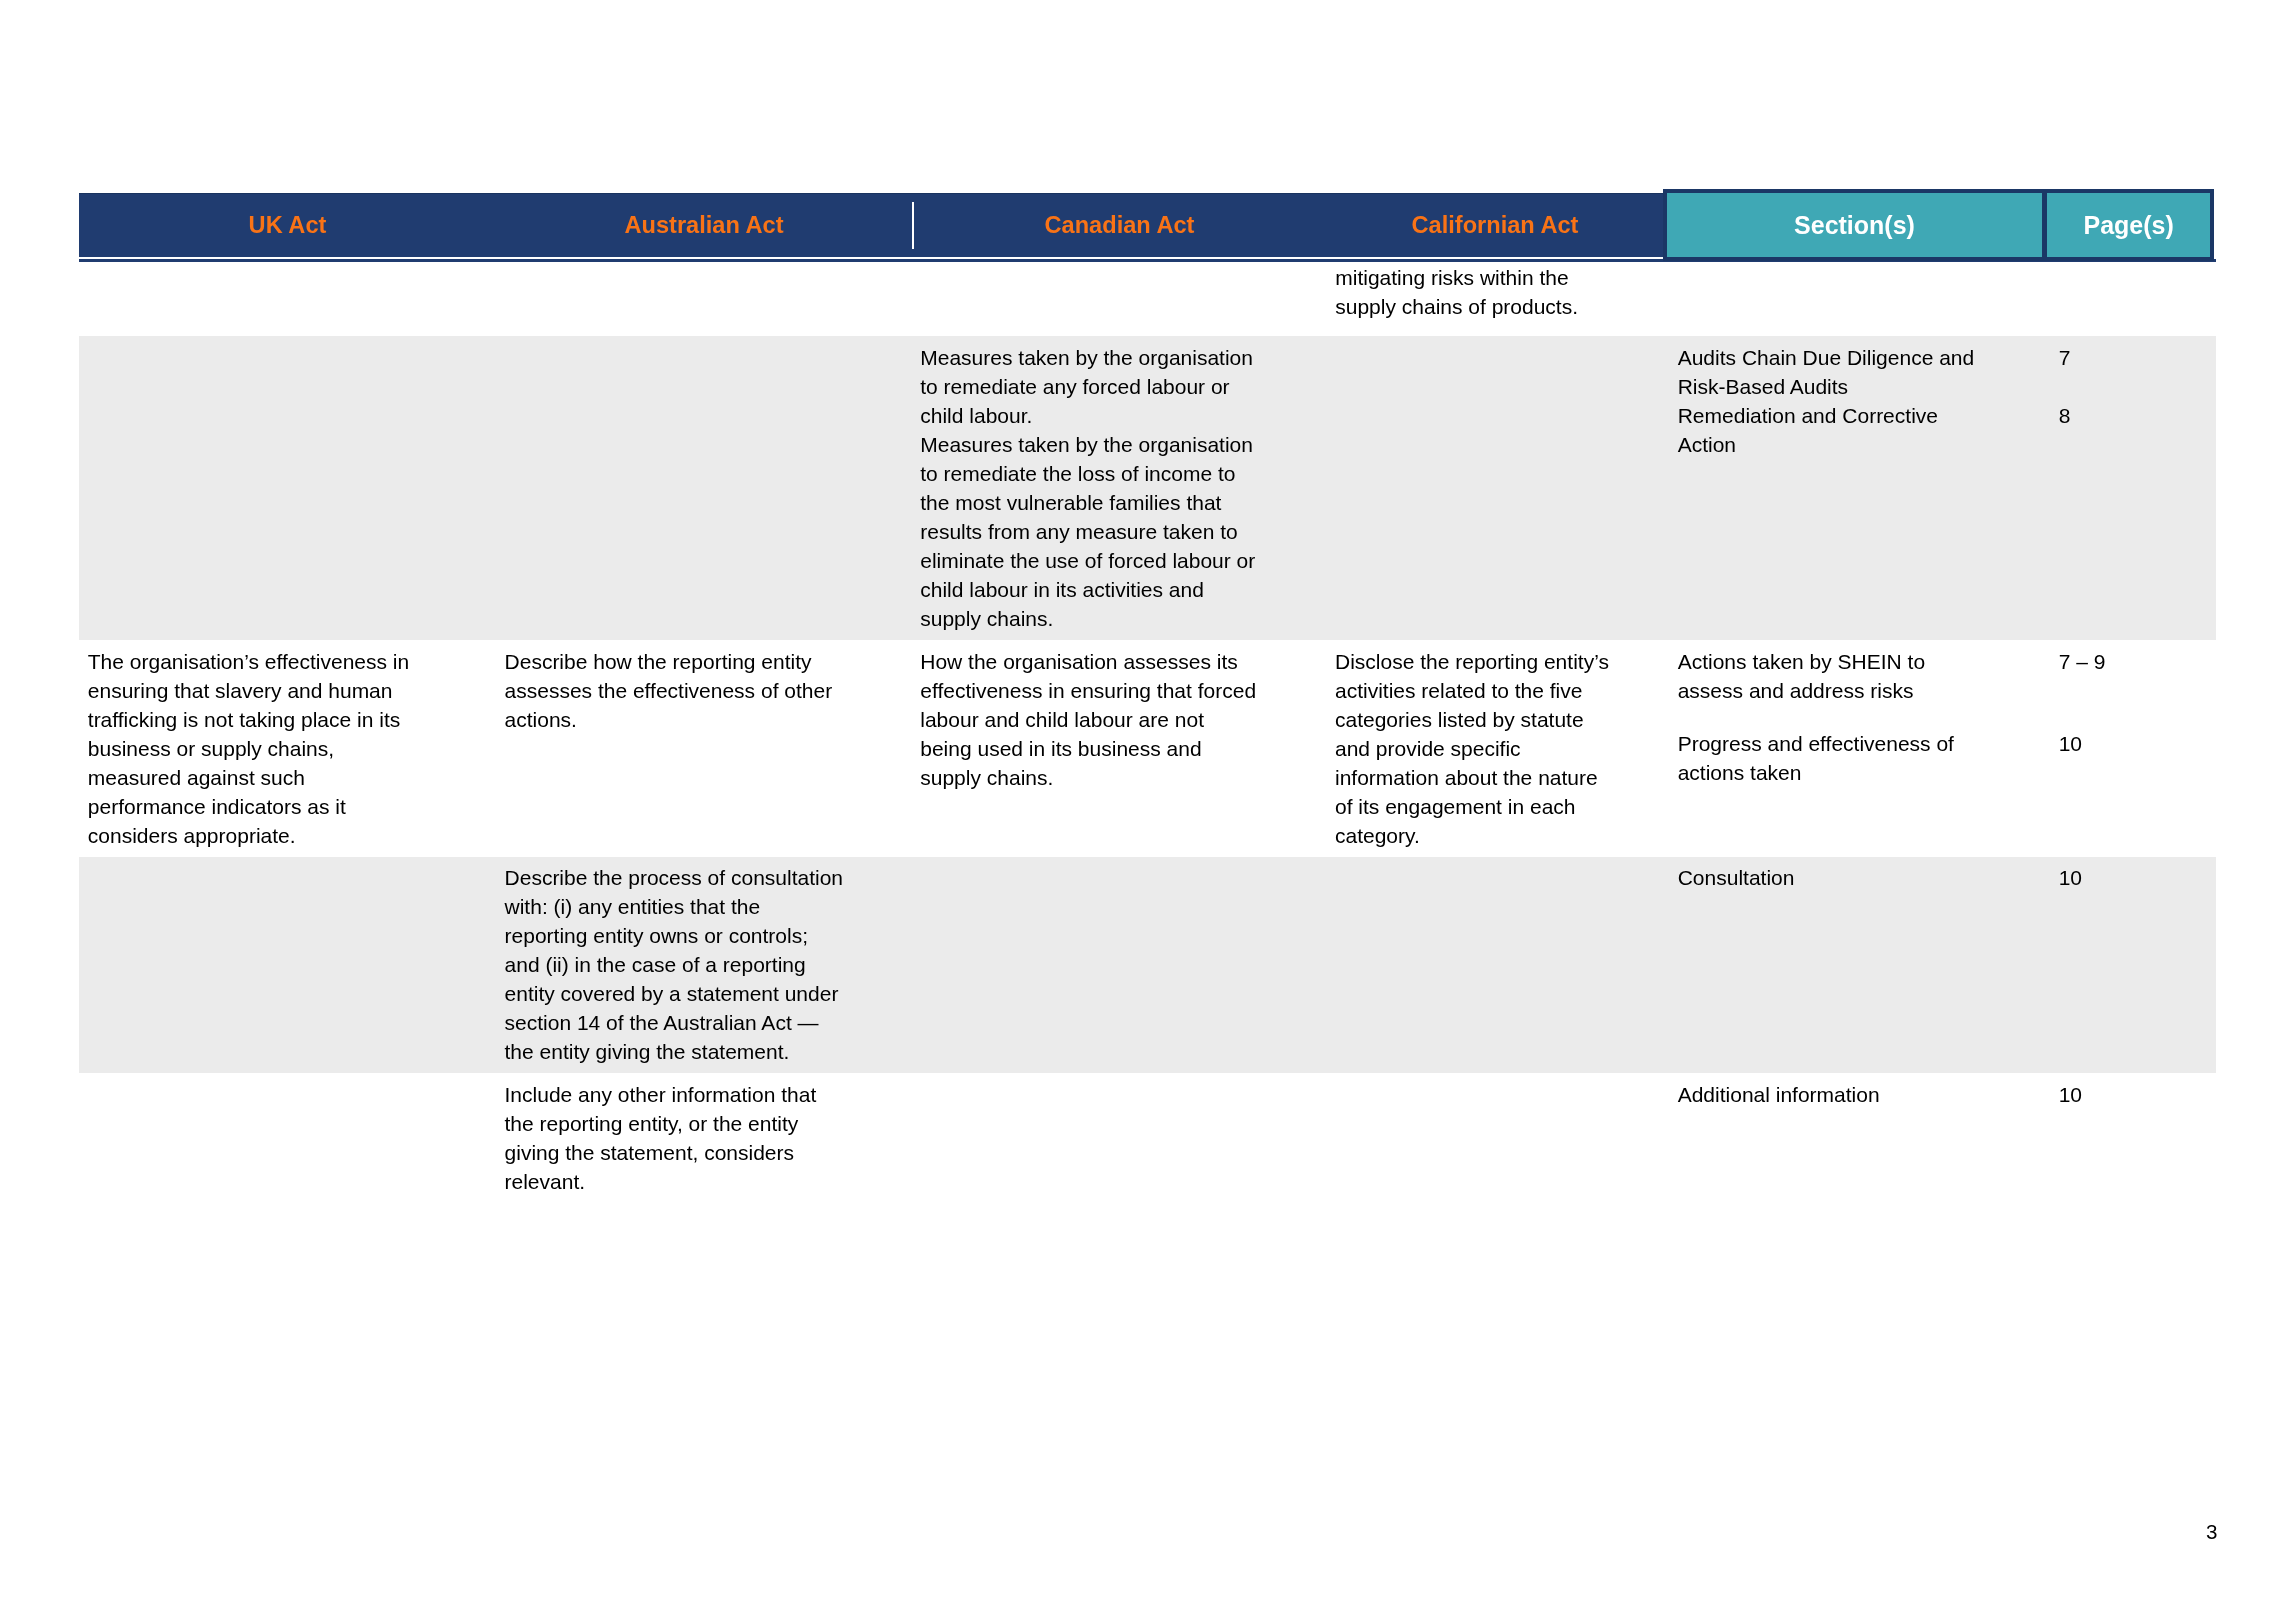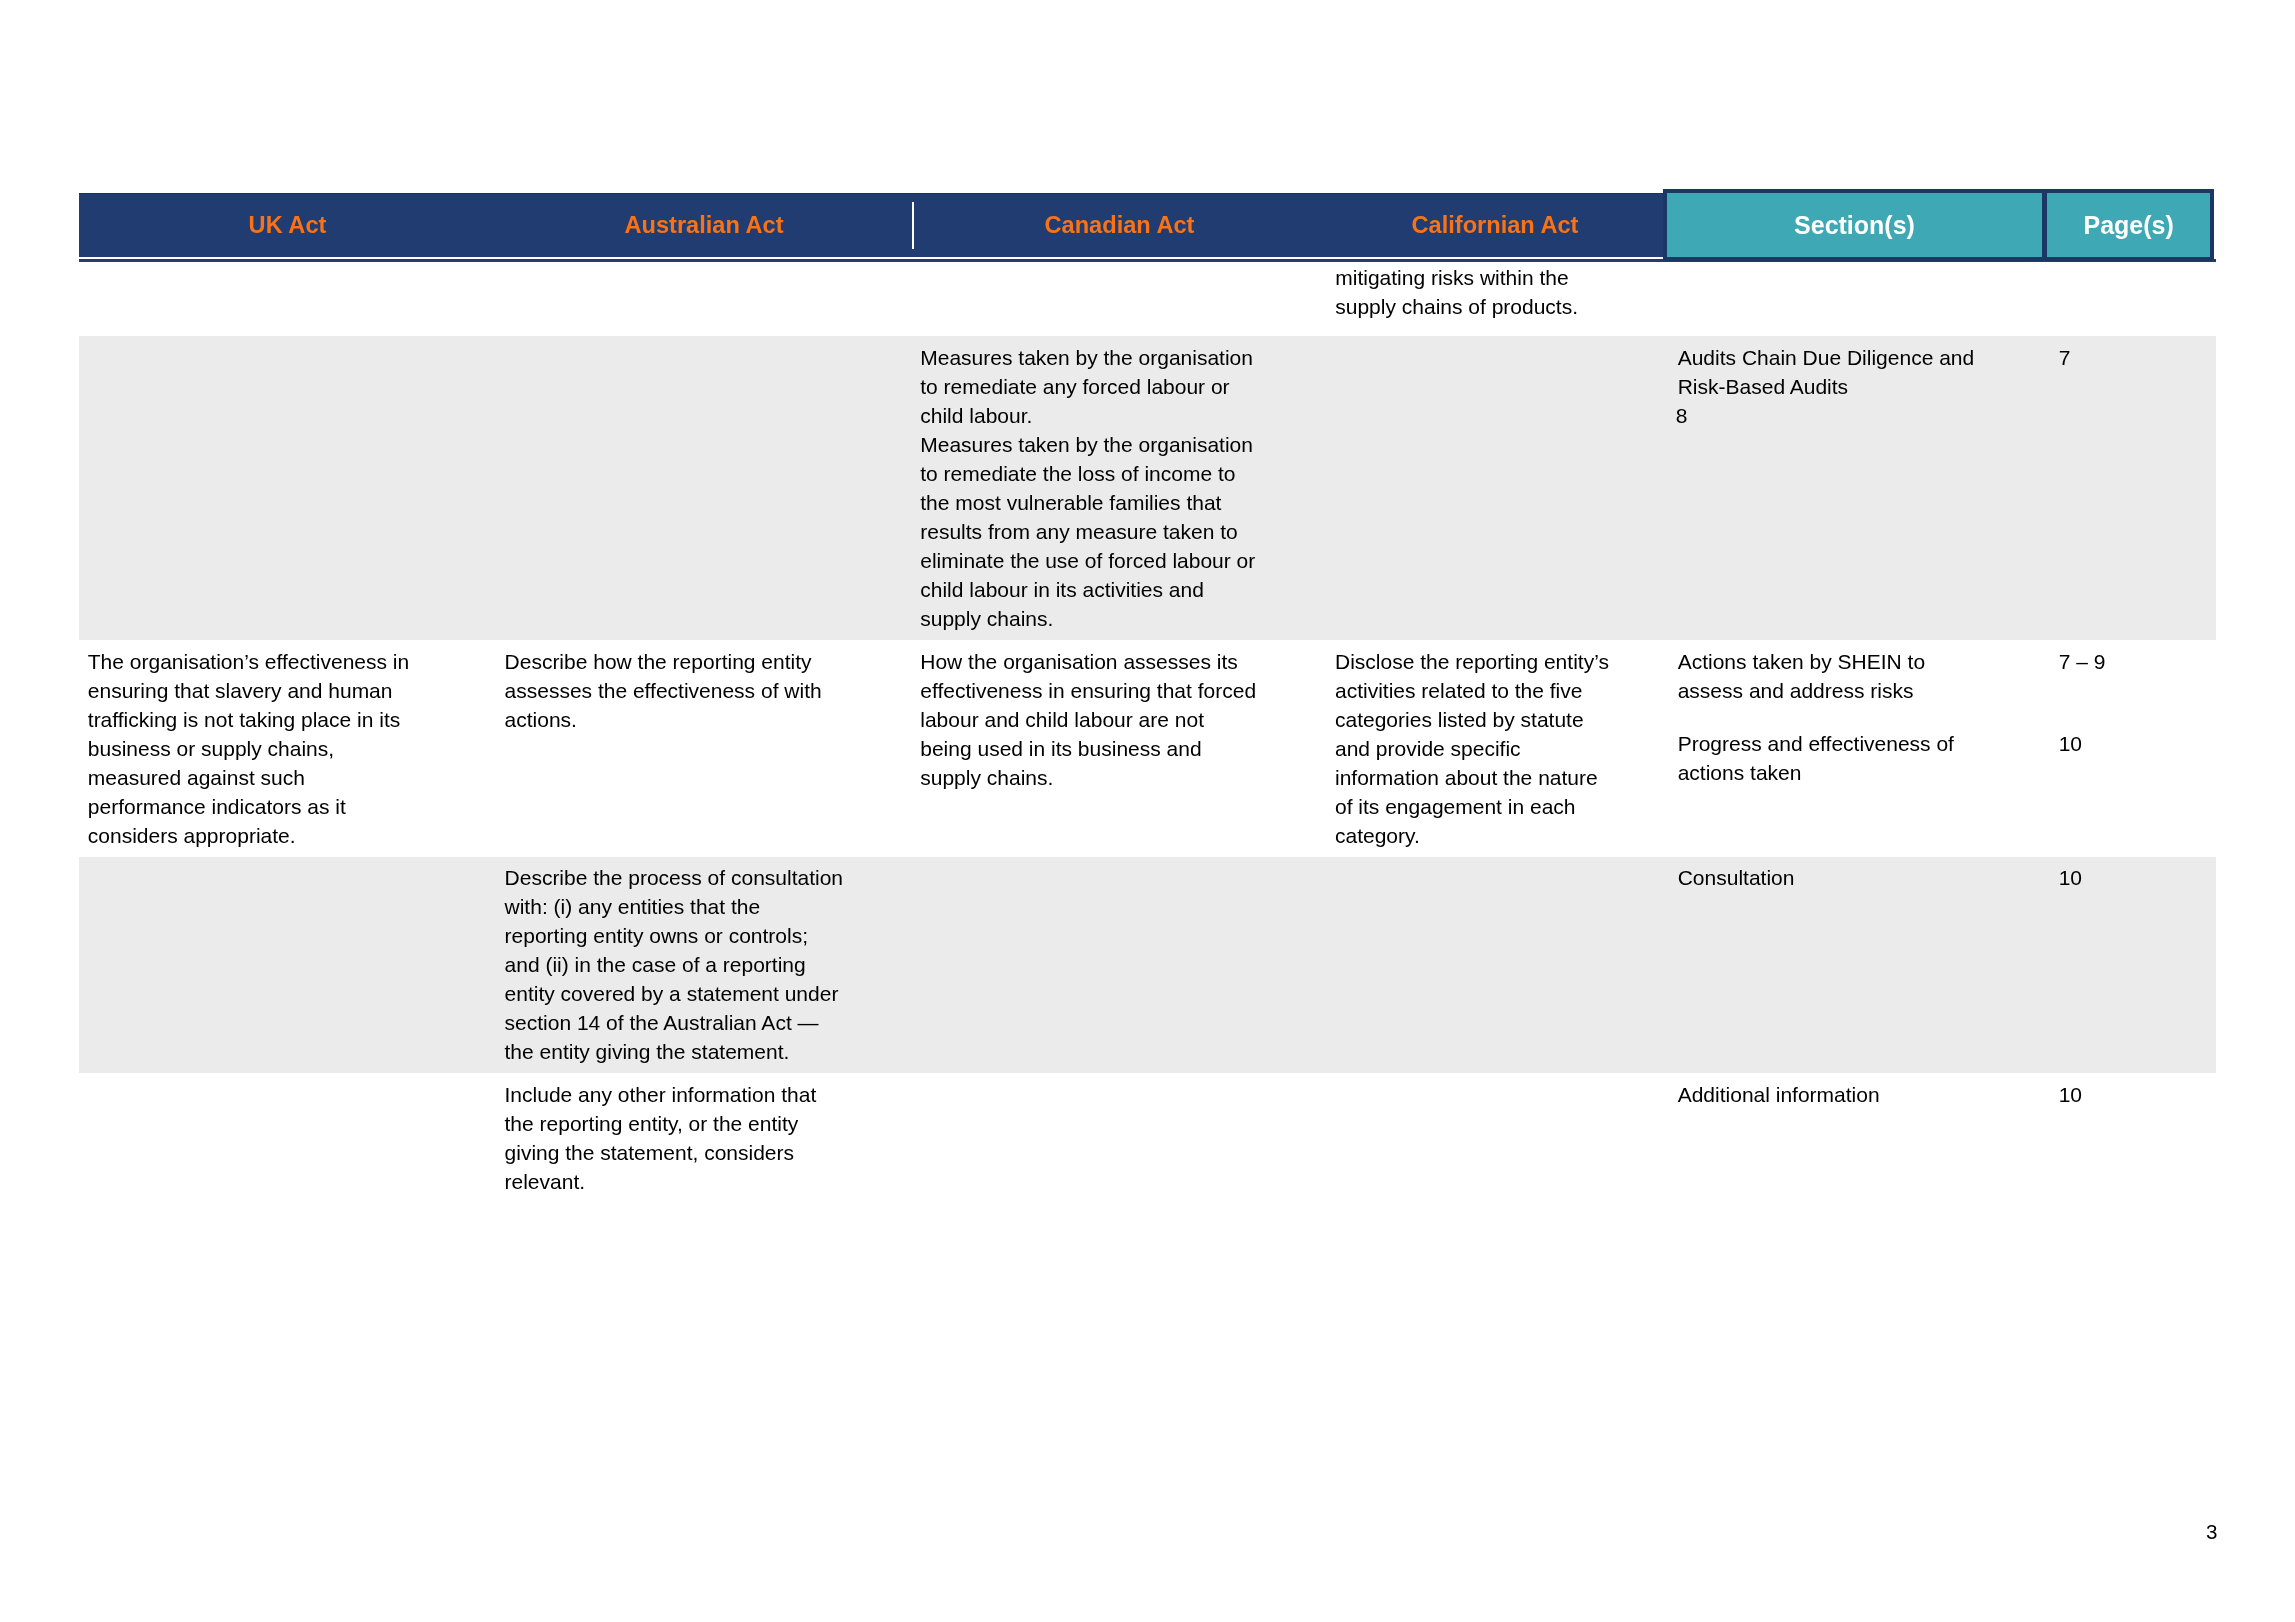--- a/index.html
+++ b/index.html
@@ -170,37 +170,41 @@
         <div class="cell col-cal"></div>
         <div class="entries">
           <div class="entry">
             <div class="entry-section">
               <div class="line">Audits Chain Due Diligence and</div>
               <div class="line">Risk-Based Audits</div>
             </div>
             <div class="entry-page">7</div>
           </div>
           <div class="entry">
+            <div class="entry-section">
+              <div class="line">Remediation and Corrective</div>
+              <div class="line">Action</div>
+            </div>
             <div class="entry-page">8</div>
           </div>
         </div>
       </div>
       <div class="row" style="min-height: 214px;">
         <div class="cell col-uk">
           <div class="line">The organisation’s effectiveness in</div>
           <div class="line">ensuring that slavery and human</div>
           <div class="line">trafficking is not taking place in its</div>
           <div class="line">business or supply chains,</div>
           <div class="line">measured against such</div>
           <div class="line">performance indicators as it</div>
           <div class="line">considers appropriate.</div>
         </div>
         <div class="cell col-au">
           <div class="line">Describe how the reporting entity</div>
-          <div class="line">assesses the effectiveness of with</div>
+          <div class="line">assesses the effectiveness of other</div>
           <div class="line">actions.</div>
         </div>
         <div class="cell col-ca">
           <div class="line">How the organisation assesses its</div>
           <div class="line">effectiveness in ensuring that forced</div>
           <div class="line">labour and child labour are not</div>
           <div class="line">being used in its business and</div>
           <div class="line">supply chains.</div>
         </div>
         <div class="cell col-cal">

